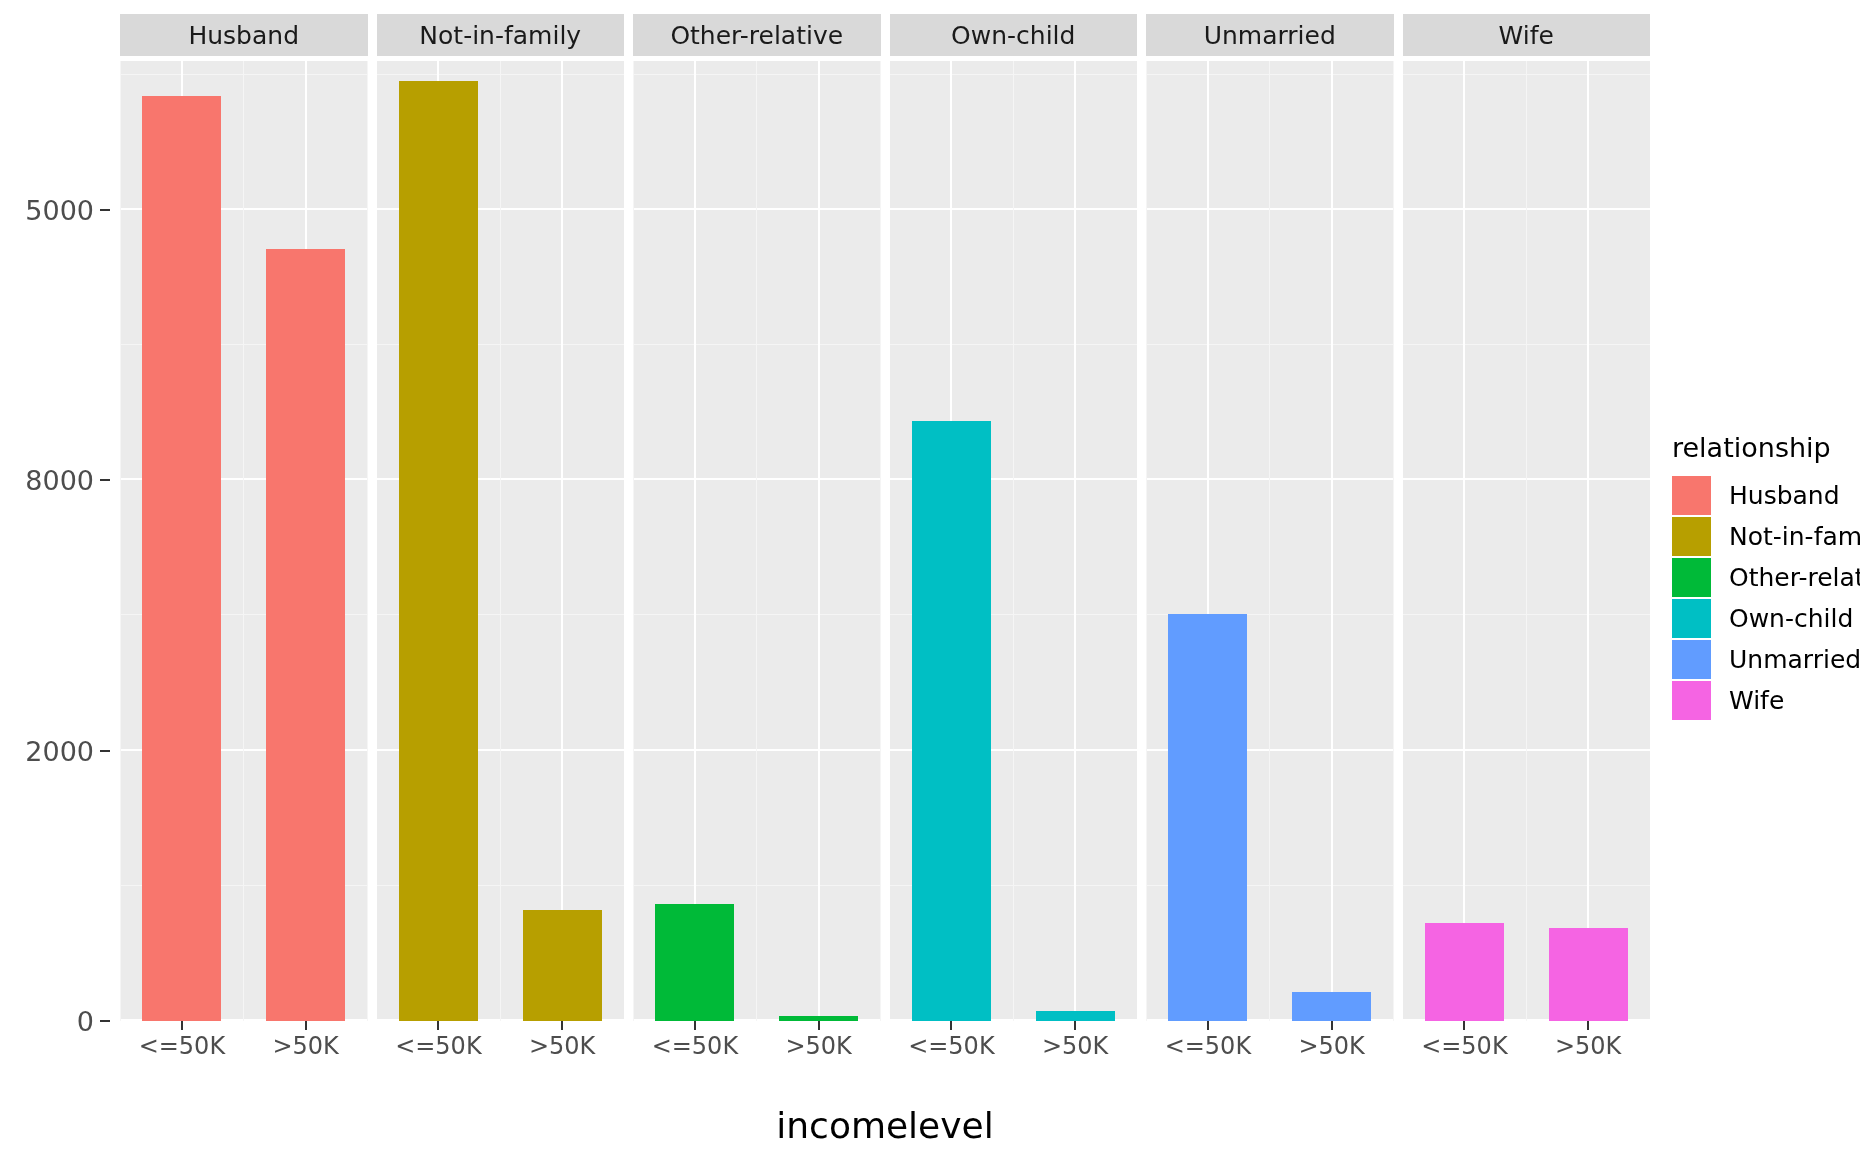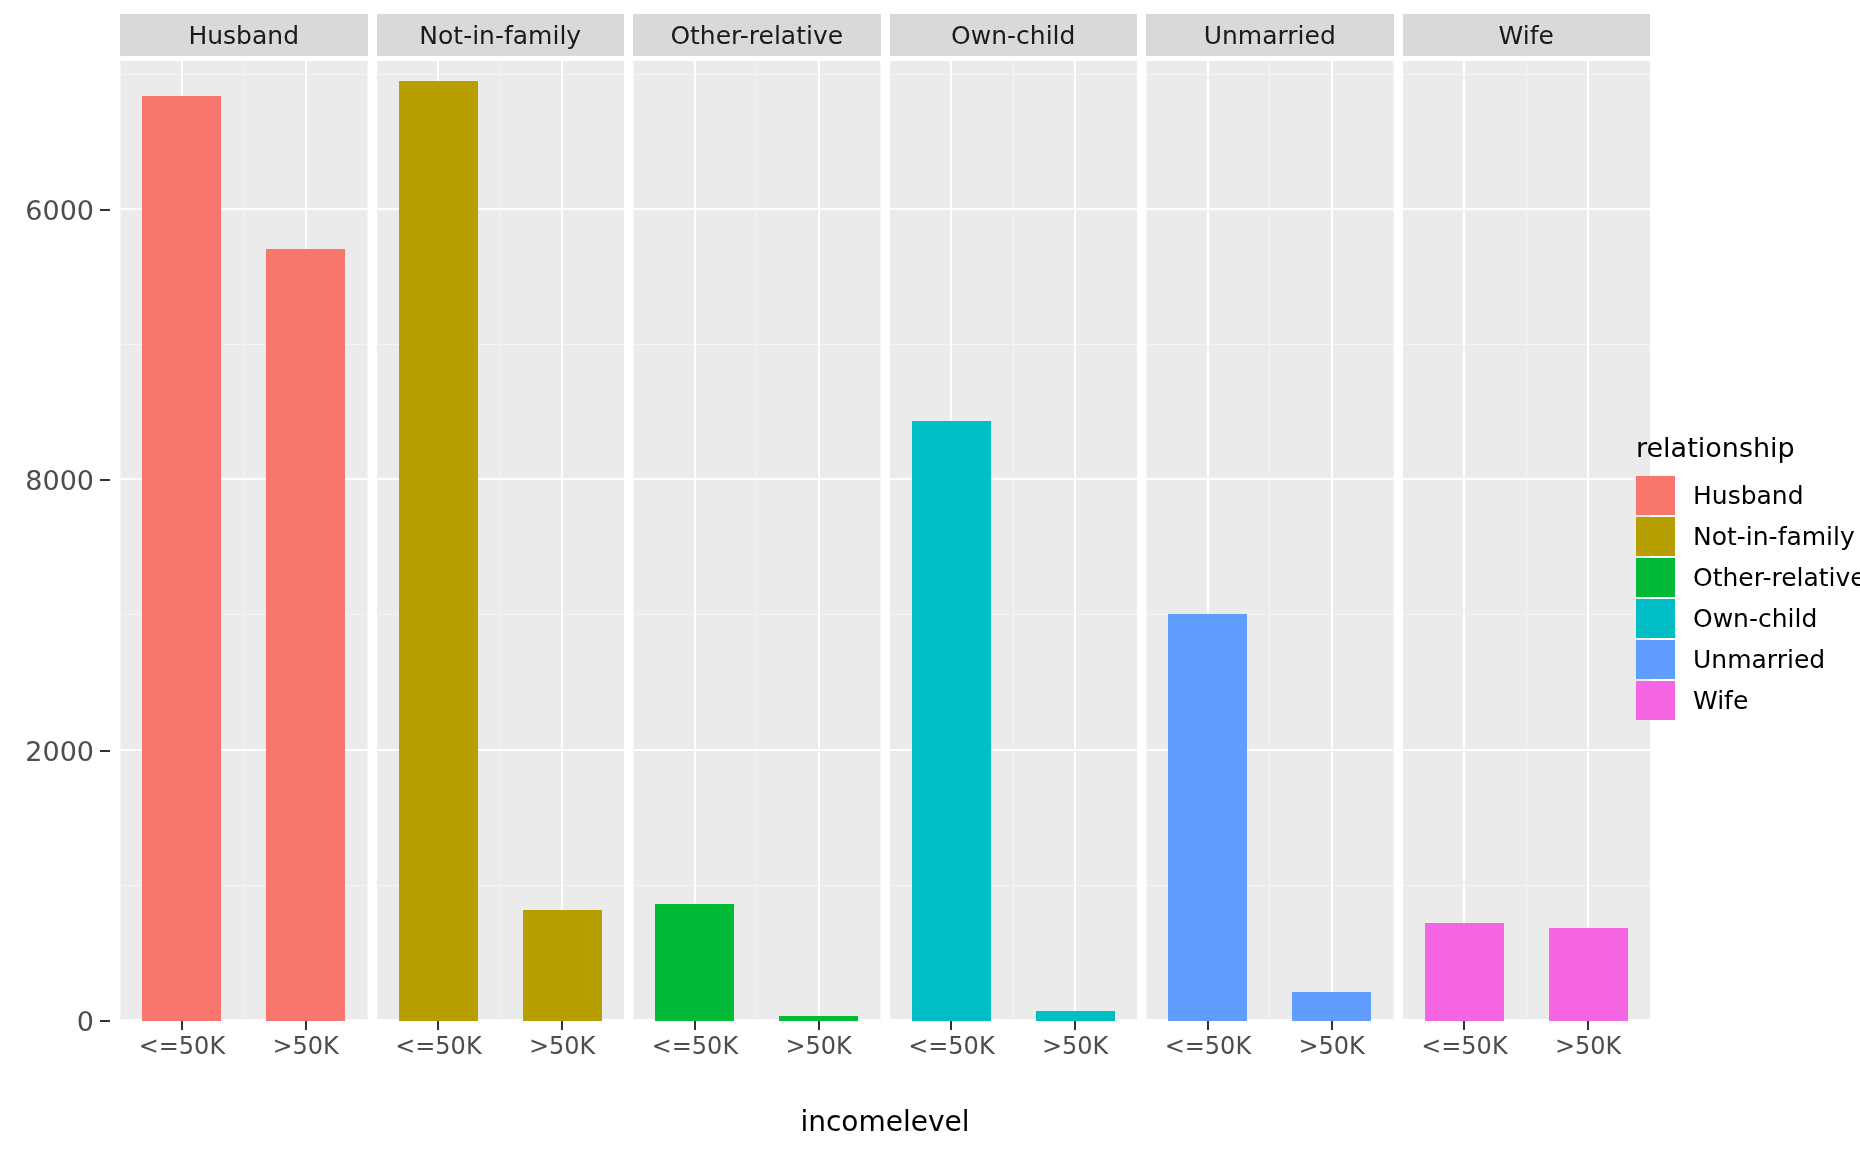--- a/index.html
+++ b/index.html
@@ -170,29 +170,29 @@
     transform: translateY(-50%);
   }
 
   
   #x-title {
     position: absolute;
     left: 120px;
     width: 1530px;
     top: 1108px;
     text-align: center;
-    font-size: 28px;
+    font-size: 36px;
     color: #000000;
     line-height: 1;
   }
 
   
   #legend {
     position: absolute;
-    left: 1636px;
+    left: 1672px;
     top: 434px;
     width: 164px;
   }
   #legend-title {
     font-size: 27px;
     color: #000000;
     margin-bottom: 14px;
     line-height: 1;
     white-space: nowrap;
   }
@@ -221,21 +221,21 @@
 
   <div id="plot-area">
 
     <div id="y-axis">
         <div class="y-label" style="top: 1021px;">0</div>
         <div class="y-tick" style="top: 1021px;"></div>
         <div class="y-label" style="top: 750.577px;">2000</div>
         <div class="y-tick" style="top: 750.577px;"></div>
         <div class="y-label" style="top: 480.155px;">8000</div>
         <div class="y-tick" style="top: 480.155px;"></div>
-        <div class="y-label" style="top: 209.732px;">6000</div>
+        <div class="y-label" style="top: 209.732px;">5000</div>
         <div class="y-tick" style="top: 209.732px;"></div>
       </div>
 
     <div id="facet-grid">
         <div class="facet-col">
           <div class="facet-strip">Husband</div>
           <div class="panel-wrap">
             <div class="panel">
               <div class="grid-minor" style="bottom: 135.211px;"></div>
               <div class="grid-minor" style="bottom: 405.634px;"></div>

